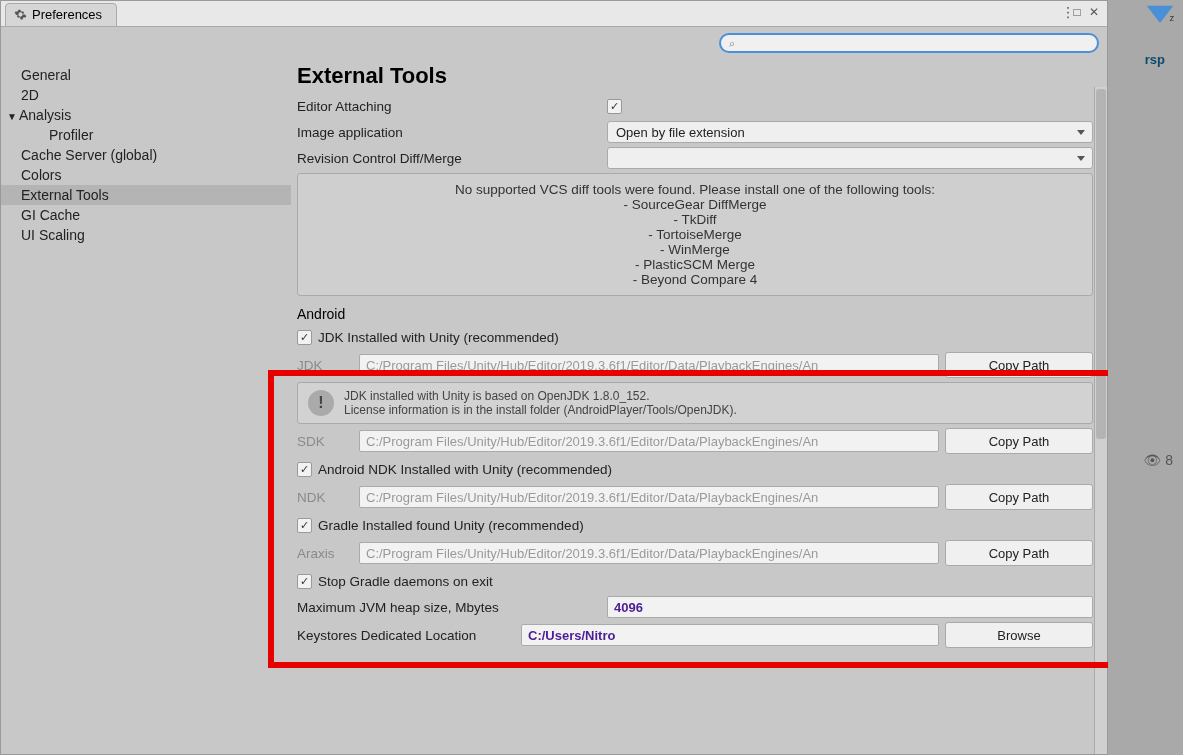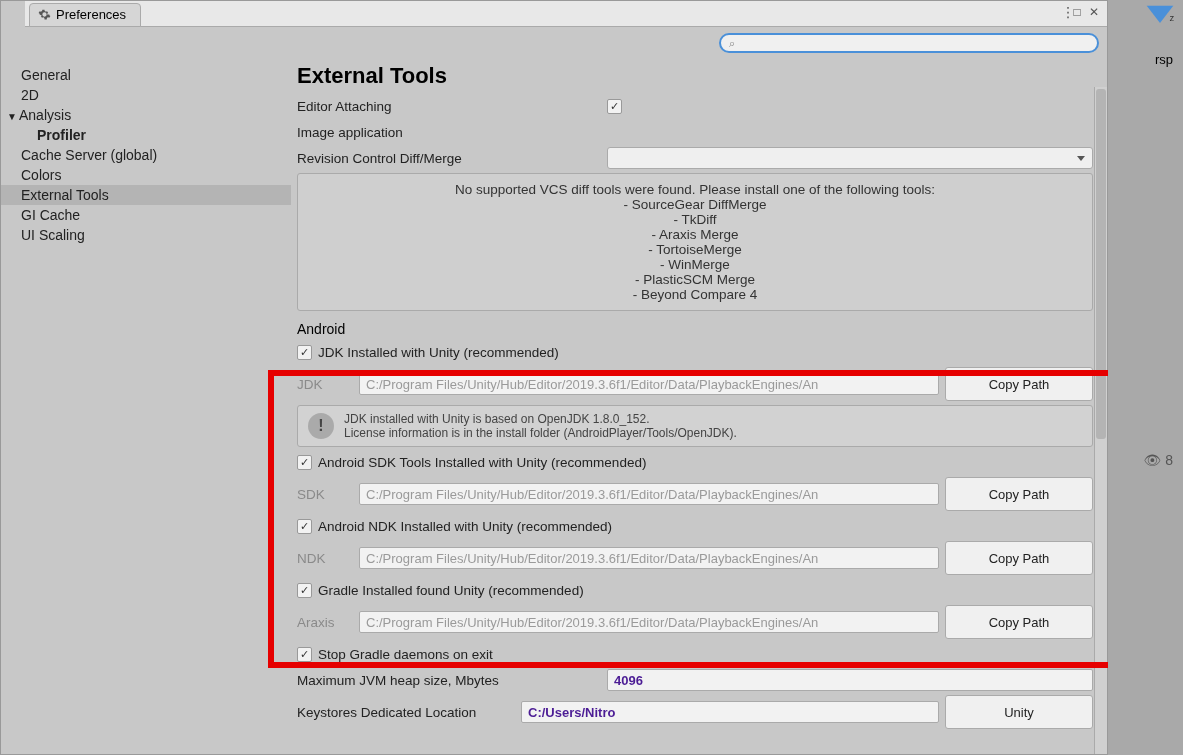--- a/index.html
+++ b/index.html
@@ -3,21 +3,21 @@
 <meta charset="utf-8">
 <style>
 * { box-sizing: border-box; margin: 0; padding: 0; font-family: -apple-system, Arial, sans-serif; }
 body { background: #aaa; width: 1183px; height: 755px; position: relative; overflow: hidden; }
 .window {
   position: absolute; left: 0; top: 0; width: 1108px; height: 755px;
   background: #c8c8c8; border: 1px solid #999;
 }
 .titlebar {
   height: 26px; background: #e8e8e8; border-bottom: 1px solid #aaa;
-  display: flex; align-items: center; position: relative; margin-left: 24px;
+  display: flex; align-items: center; position: relative;
 }
 .tab {
   display: flex; align-items: center; gap: 5px;
   padding: 3px 14px 3px 8px; background: #d6d6d6;
   border: 1px solid #aaa; border-radius: 4px 4px 0 0;
   font-size: 13px; margin-left: 4px; height: 24px; margin-top: 2px;
 }
 .gear-icon { width: 13px; height: 13px; }
 .gear-icon svg { width: 100%; height: 100%; }
 .win-controls {
@@ -35,21 +35,21 @@
   position: absolute; top: 58px; left: 0; right: 0; bottom: 0;
   display: flex;
 }
 .sidebar {
   width: 290px; background: #c8c8c8; padding: 6px 0;
   font-size: 14px; color: #222;
 }
 .sidebar .item {
   padding: 2px 0 2px 20px; cursor: default;
 }
-.sidebar .item.child { padding-left: 36px; font-weight: bold; }
+.sidebar .item.child { padding-left: 48px; }
 .sidebar .item.selected { background: #b4b4b4; }
 .sidebar .item .arrow { display: inline-block; width: 12px; margin-left: -14px; font-size: 10px; }
 .main {
   flex: 1; background: #c8c8c8; padding: 4px 14px 0 6px;
   overflow: hidden; position: relative;
 }
 .main h1 { font-size: 22px; font-weight: 600; margin-bottom: 6px; }
 .row {
   display: flex; align-items: center; min-height: 22px;
   font-size: 13.5px; color: #222; margin-bottom: 4px;
@@ -79,21 +79,21 @@
 }
 .infobox .line { text-align: center; }
 .section-title { font-weight: 400; font-size: 14px; margin-top: 10px; margin-bottom: 4px; }
 .pathinput {
   flex: 1; height: 22px; background: #f2f2f2; border: 1px solid #aaa;
   border-radius: 2px; padding: 0 6px; font-size: 13px; color: #9a9a9a;
   display: flex; align-items: center; overflow: hidden; white-space: nowrap;
 }
 .pathinput.active { color: #4c1d95; font-weight: bold; }
 .btn {
-  width: 148px; height: 34px; margin-left: 6px;
+  width: 148px; height: 26px; margin-left: 6px;
   background: #f0f0f0; border: 1px solid #aaa; border-radius: 3px;
   font-size: 13px; display: flex; align-items: center; justify-content: center;
 }
 .notebox {
   background: #d2d2d2; border: 1px solid #aaa; border-radius: 3px;
   padding: 6px 10px; font-size: 12px; color: #444;
   display: flex; gap: 10px; align-items: center; margin: 4px 0;
 }
 .notebox .excl {
   width: 26px; height: 26px; border-radius: 50%; background: #aaa;
@@ -113,21 +113,21 @@
   position: absolute; left: 1px; right: 1px; top: 2px; height: 350px;
   background: #b4b4b4; border-radius: 3px;
 }
 .outside {
   position: absolute; left: 1108px; top: 0; width: 75px; height: 755px;
   background: #a9a9a9;
 }
 .outside .gizmo {
   position: absolute; right: 4px; top: 2px; width: 38px; height: 38px;
 }
-.outside .txt { position: absolute; top: 52px; right: 10px; font-size: 13px; color: #000000; }
+.outside .txt { position: absolute; top: 52px; right: 18px; font-size: 13px; color: #0c4a6e; font-weight: bold; }
 .outside .eye {
   position: absolute; top: 452px; right: 10px; font-size: 14px; color: #555;
 }
 </style>
 </head>
 <body>
 
 <div class="window">
   <div class="titlebar">
     <div class="tab">
@@ -165,34 +165,36 @@
     <div class="main">
       <h1>External Tools</h1>
 
       <div class="row">
         <span class="label">Editor Attaching</span>
         <span class="check on"></span>
       </div>
 
       <div class="row">
         <span class="label">Image application</span>
+        <div class="select">
+            <span>Open by file extension</span>
+          </div>
       </div>
 
       <div class="row">
         <span class="label">Revision Control Diff/Merge</span>
         <div class="select">
             <span></span>
           </div>
       </div>
 
       <div class="infobox">
         <div class="line">No supported VCS diff tools were found. Please install one of the following tools:</div>
         <div class="line">- <span>SourceGear DiffMerge</span></div>
         <div class="line">- <span>TkDiff</span></div>
-        <div class="line">- <span>Araxis Merge</span></div>
         <div class="line">- <span>TortoiseMerge</span></div>
         <div class="line">- <span>WinMerge</span></div>
         <div class="line">- <span>PlasticSCM Merge</span></div>
         <div class="line">- <span>Beyond Compare 4</span></div>
       </div>
 
       <div class="section-title">Android</div>
 
       <div class="row">
         <span class="check on" style="margin-right:6px;"></span>
@@ -209,24 +211,20 @@
       </div>
       <div class="notebox">
         <div class="excl">!</div>
         <div>
           <div>JDK installed with Unity is based on OpenJDK 1.8.0_152.</div>
           <div>License information is in the install folder (AndroidPlayer/Tools/OpenJDK).</div>
         </div>
       </div>
 
       <div class="row">
-        <span class="check on" style="margin-right:6px;"></span>
-        <span>Android SDK Tools Installed with Unity (recommended)</span>
-      </div>
-      <div class="row">
         <span class="label dim narrow">SDK</span>
         <div class="pathinput">
             <span>C:/Program Files/Unity/Hub/Editor/2019.3.6f1/Editor/Data/PlaybackEngines/An</span>
           </div>
         <div class="btn">
             <span>Copy Path</span>
           </div>
       </div>
 
       <div class="row">
@@ -268,21 +266,21 @@
             <span>4096</span>
           </div>
       </div>
 
       <div class="row">
         <span class="label" style="width:224px">Keystores Dedicated Location</span>
         <div class="pathinput active">
             <span>C:/Users/Nitro</span>
           </div>
         <div class="btn">
-            <span>Unity</span>
+            <span>Browse</span>
           </div>
       </div>
     </div>
   </div>
 
   <div class="vscroll">
     <div class="thumb"></div>
   </div>
 </div>
 

